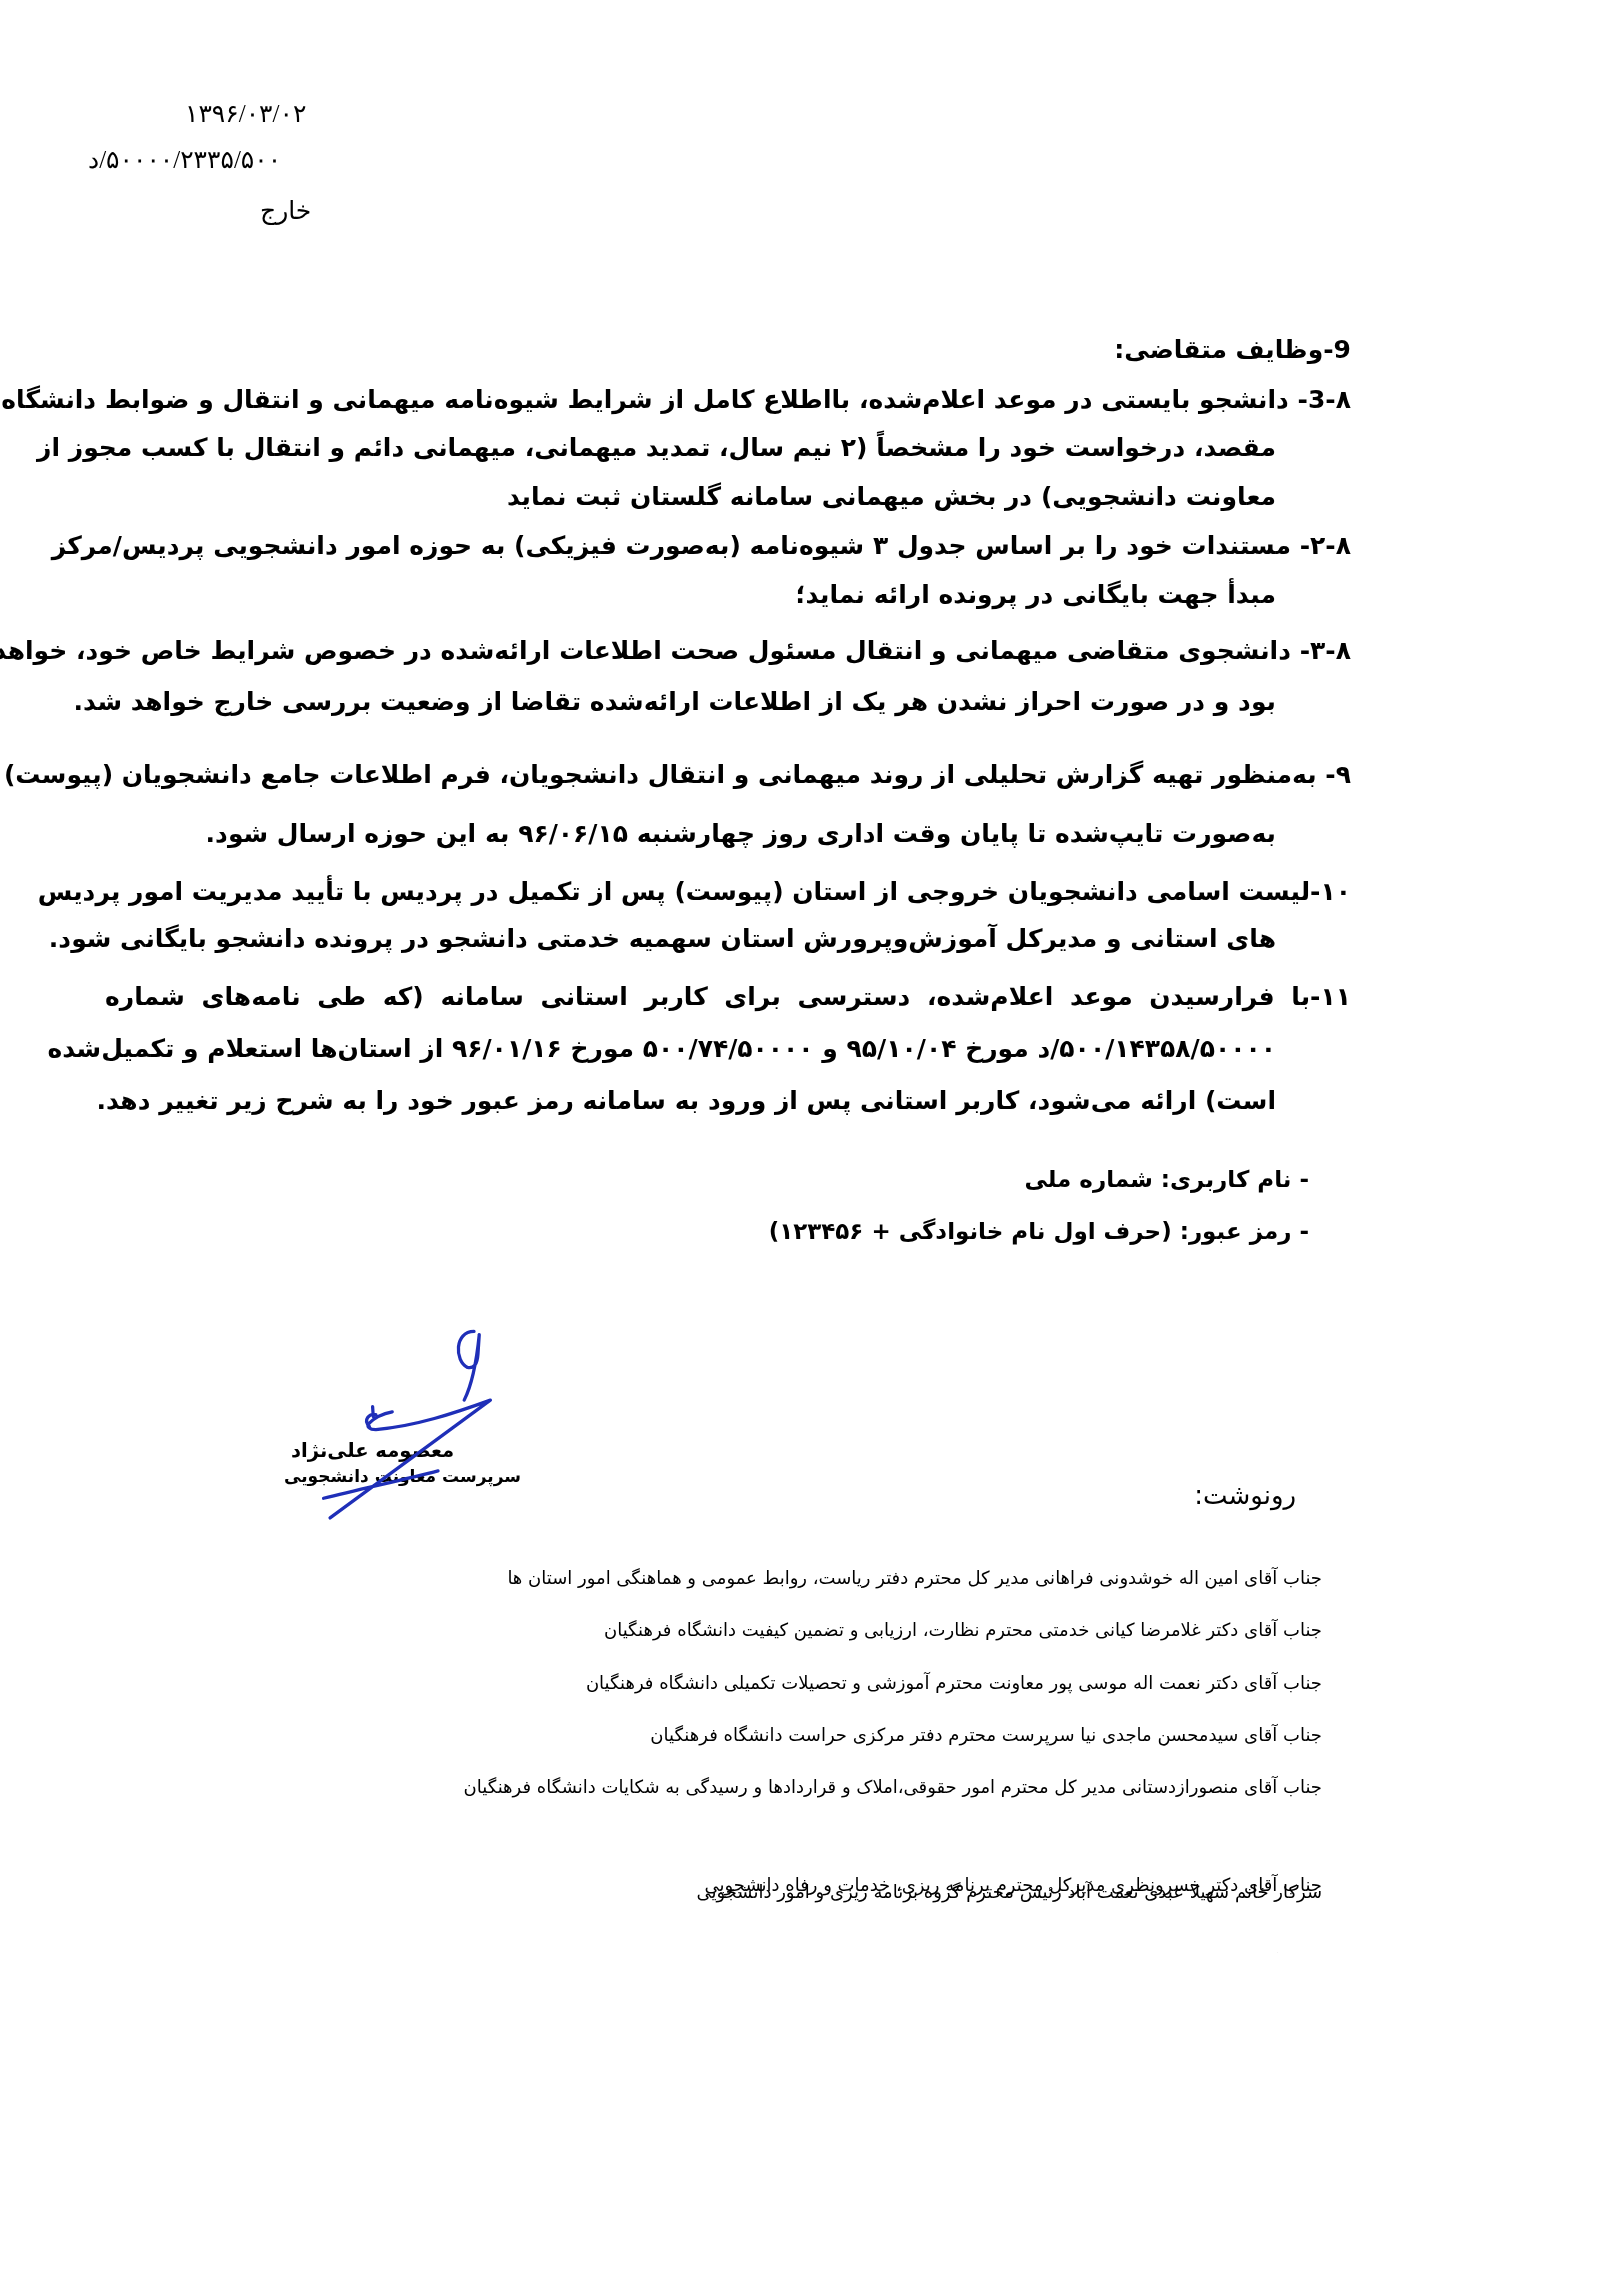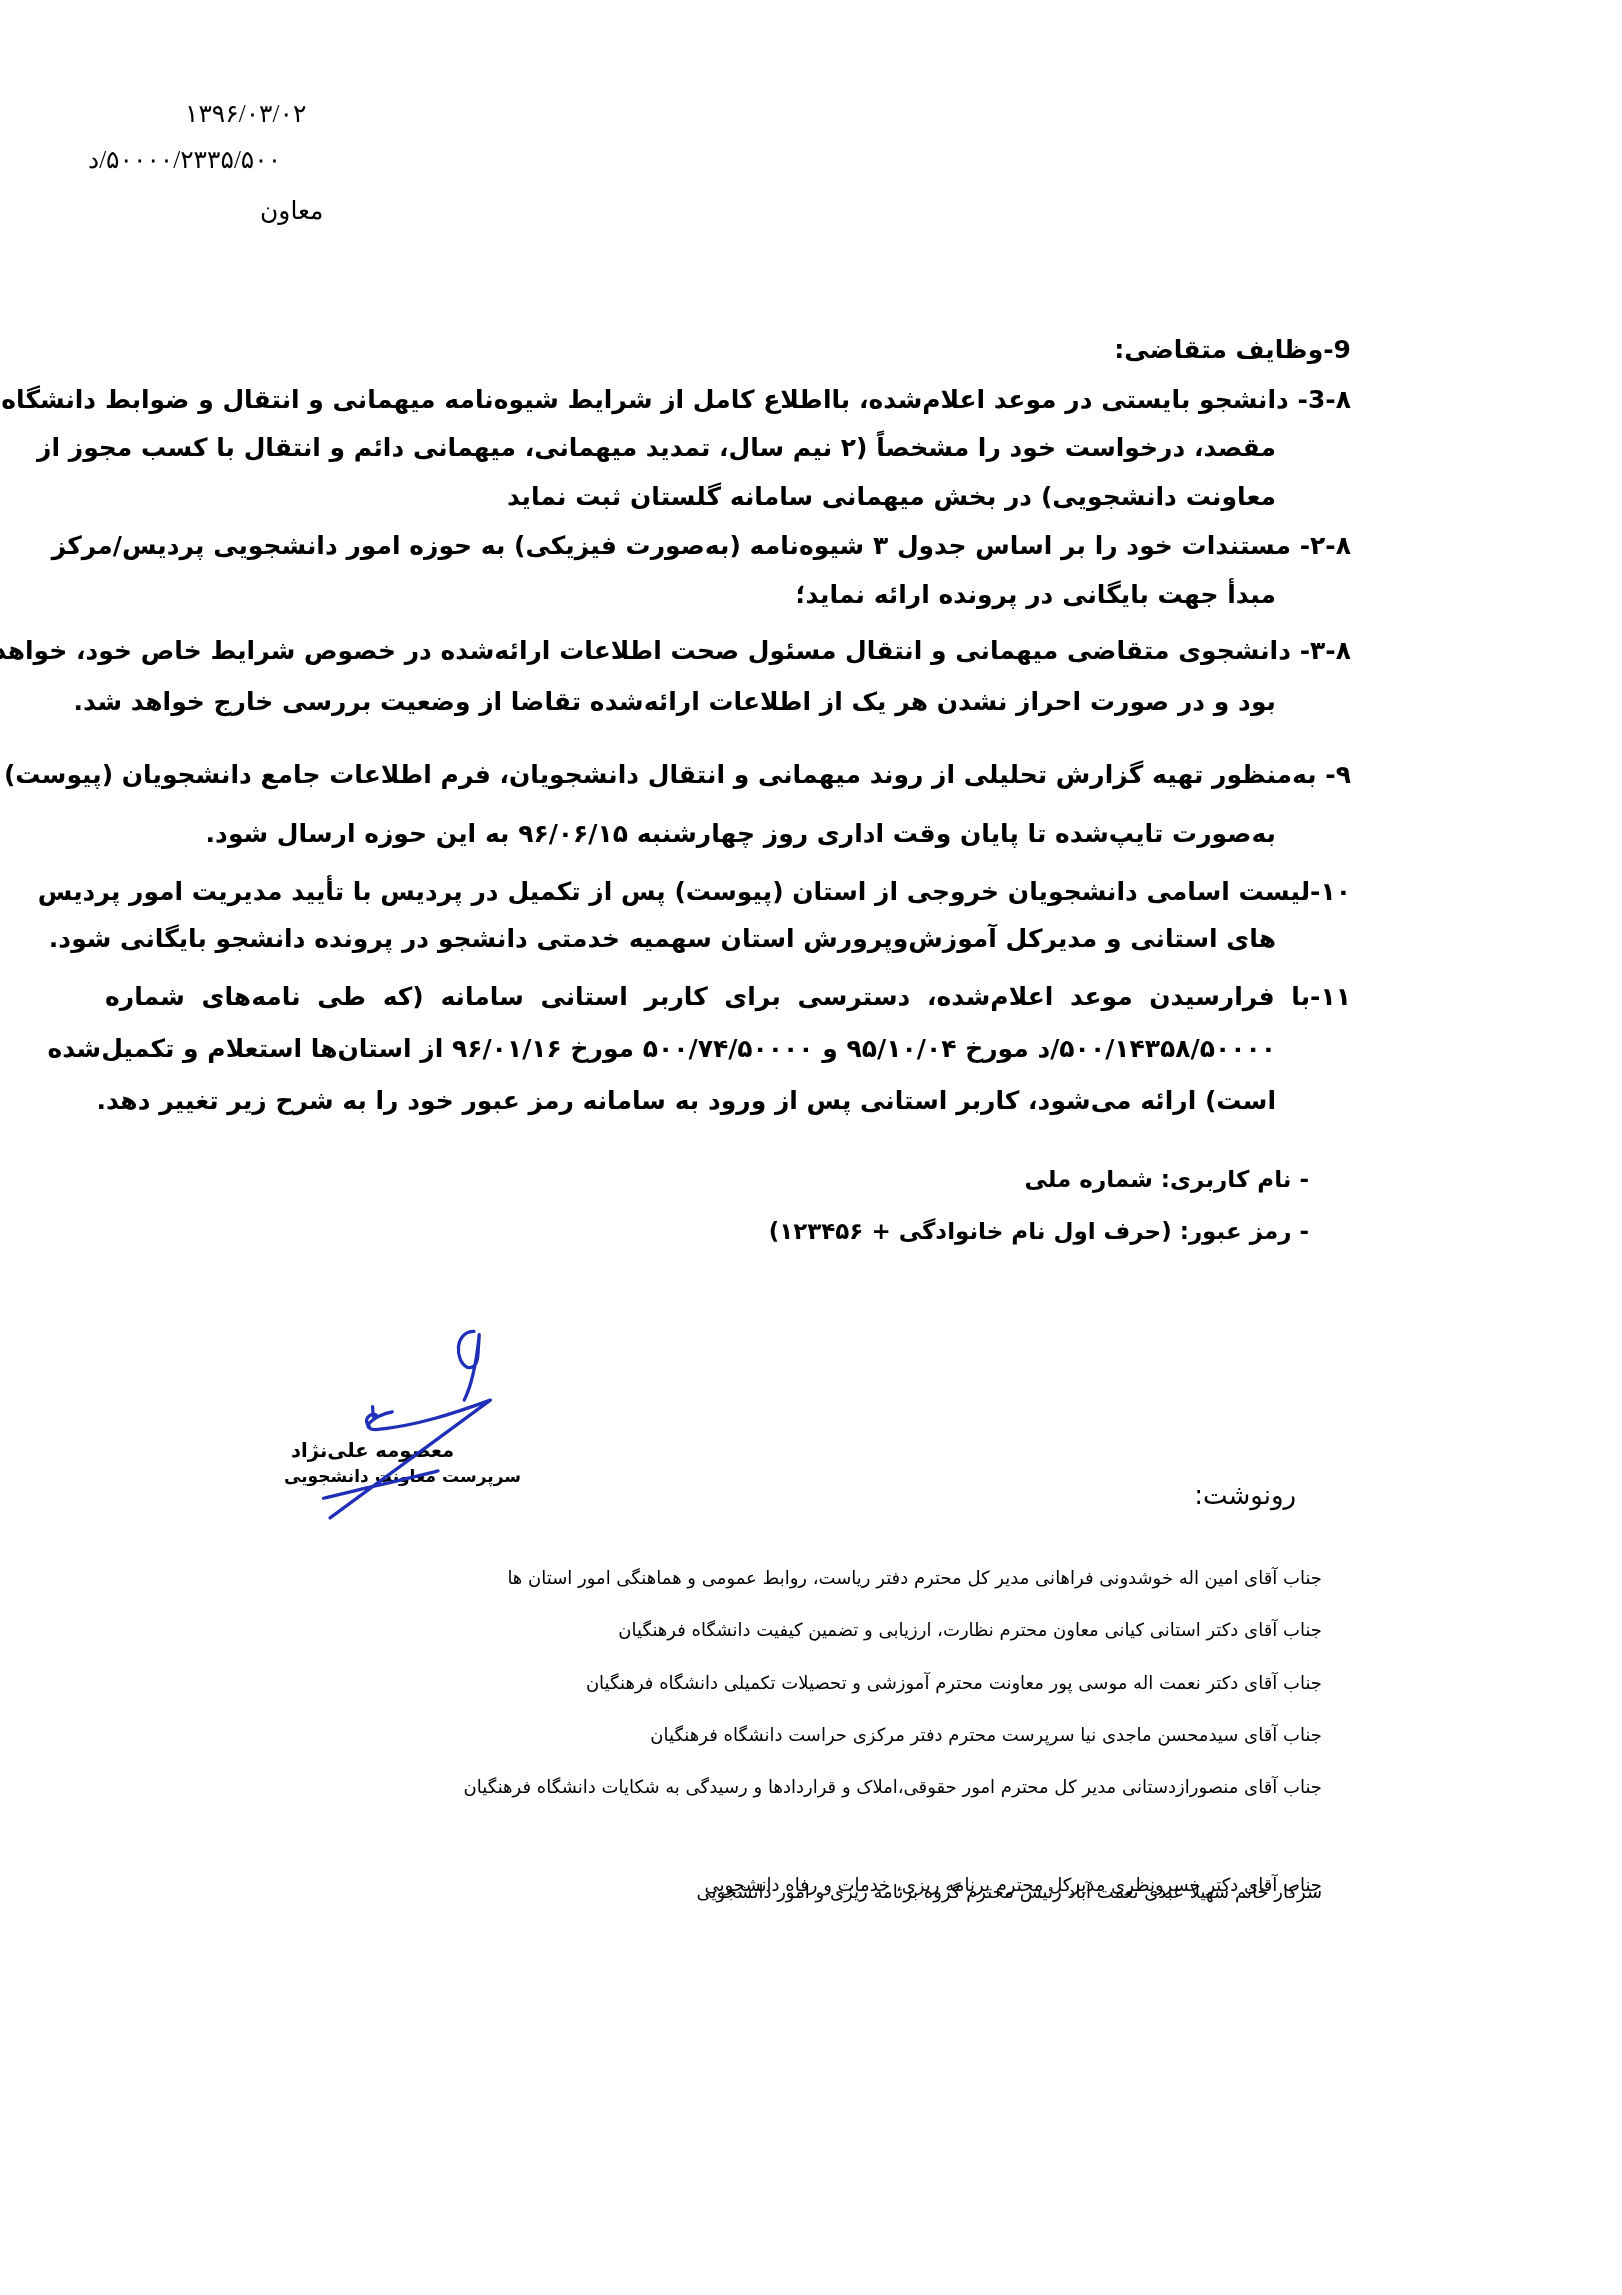--- a/index.html
+++ b/index.html
@@ -24,21 +24,21 @@
 
     .cc-label { font-family: "DejaVu Sans", sans-serif; font-size: 26px; direction: rtl; right: 327px; top: 1480px; }
     .cc-line { font-family: "DejaVu Sans", sans-serif; font-size: 18px; direction: rtl; right: 301px; margin-top: 20px; }
     .cc-clipped { height: 9.2px; overflow: hidden; line-height: 39px; }
   </style>
 </head>
 <body>
 
 <div class="abs meta meta-date">۱۳۹۶/۰۳/۰۲</div>
 <div class="abs meta meta-ref">۵۰۰۰۰/۲۳۳۵/۵۰۰/د</div>
-<div class="abs meta meta-att">معاون</div>
+<div class="abs meta meta-att">خارج</div>
 
 <div class="abs body-line" style="top:335px;">9-وظایف متقاضی:</div>
 
 <div class="abs body-line just" style="top:385px;">3-۸- دانشجو بایستی در موعد اعلام‌شده، بااطلاع کامل از شرایط شیوه‌نامه میهمانی و انتقال و ضوابط دانشگاه</div>
 <div class="abs body-line indent just" style="top:433px;">مقصد، درخواست خود را مشخصاً (۲ نیم سال، تمدید میهمانی، میهمانی دائم و انتقال با کسب مجوز از</div>
 <div class="abs body-line indent" style="top:482px;">معاونت دانشجویی) در بخش میهمانی سامانه گلستان ثبت نماید</div>
 
 <div class="abs body-line just" style="top:531px;">۲-۸- مستندات خود را بر اساس جدول ۳ شیوه‌نامه (به‌صورت فیزیکی) به حوزه امور دانشجویی پردیس/مرکز</div>
 <div class="abs body-line indent" style="top:580px;">مبدأ جهت بایگانی در پرونده ارائه نماید؛</div>
 
@@ -65,20 +65,20 @@
     <path id="sig-path" fill="none" stroke-width="5" stroke-linecap="round" stroke-linejoin="round" d="M330 45 C 300 45, 300 90, 320 100 C 330 102, 335 95, 336 80 L 338 50 C 335 80, 330 120, 315 150
          M355 150 C 300 170, 240 190, 180 195 C 170 195, 165 190, 170 185 C 180 175, 195 170, 205 168
          M170 190 C 160 180, 170 170, 180 172 M175 160 L 176 175
          M355 150 L 110 330
          M100 300 C 160 285, 230 270, 275 258" stroke="#1f2fb8"></path>
   </svg>
 </div>
 
 <div class="abs cc-label">رونوشت:</div>
 <div class="abs cc-line" style="top:1547px;">جناب آقای امین اله خوشدونی فراهانی مدیر کل محترم دفتر ریاست، روابط عمومی و هماهنگی امور استان ها</div>
-<div class="abs cc-line" style="top:1599px;">جناب آقای دکتر استانی کیانی معاون محترم نظارت، ارزیابی و تضمین کیفیت دانشگاه فرهنگیان</div>
+<div class="abs cc-line" style="top:1599px;">جناب آقای دکتر غلامرضا کیانی خدمتی محترم نظارت، ارزیابی و تضمین کیفیت دانشگاه فرهنگیان</div>
 <div class="abs cc-line" style="top:1652px;">جناب آقای دکتر نعمت اله موسی پور معاونت  محترم آموزشی و تحصیلات تکمیلی دانشگاه فرهنگیان</div>
 <div class="abs cc-line" style="top:1704px;">جناب آقای سیدمحسن ماجدی نیا سرپرست محترم  دفتر مرکزی حراست دانشگاه فرهنگیان</div>
 <div class="abs cc-line" style="top:1756px;">جناب آقای منصورازدستانی مدیر کل محترم امور حقوقی،املاک و قراردادها و رسیدگی به شکایات دانشگاه فرهنگیان</div>
 <div class="abs cc-line" style="top:1854px;">جناب آقای دکتر خسرونظری مدیرکل محترم برنامه ریزی، خدمات و رفاه دانشجویی</div>
 <div class="abs cc-line" style="top:1861px;">سرکار خانم سهیلا عبدی نعمت آباد رئیس محترم گروه برنامه ریزی و امور دانشجویی</div>
 <div class="abs cc-line cc-clipped" style="top:1924px;">جناب آقای دکتر ...</div>
 
 
 </body></html>

